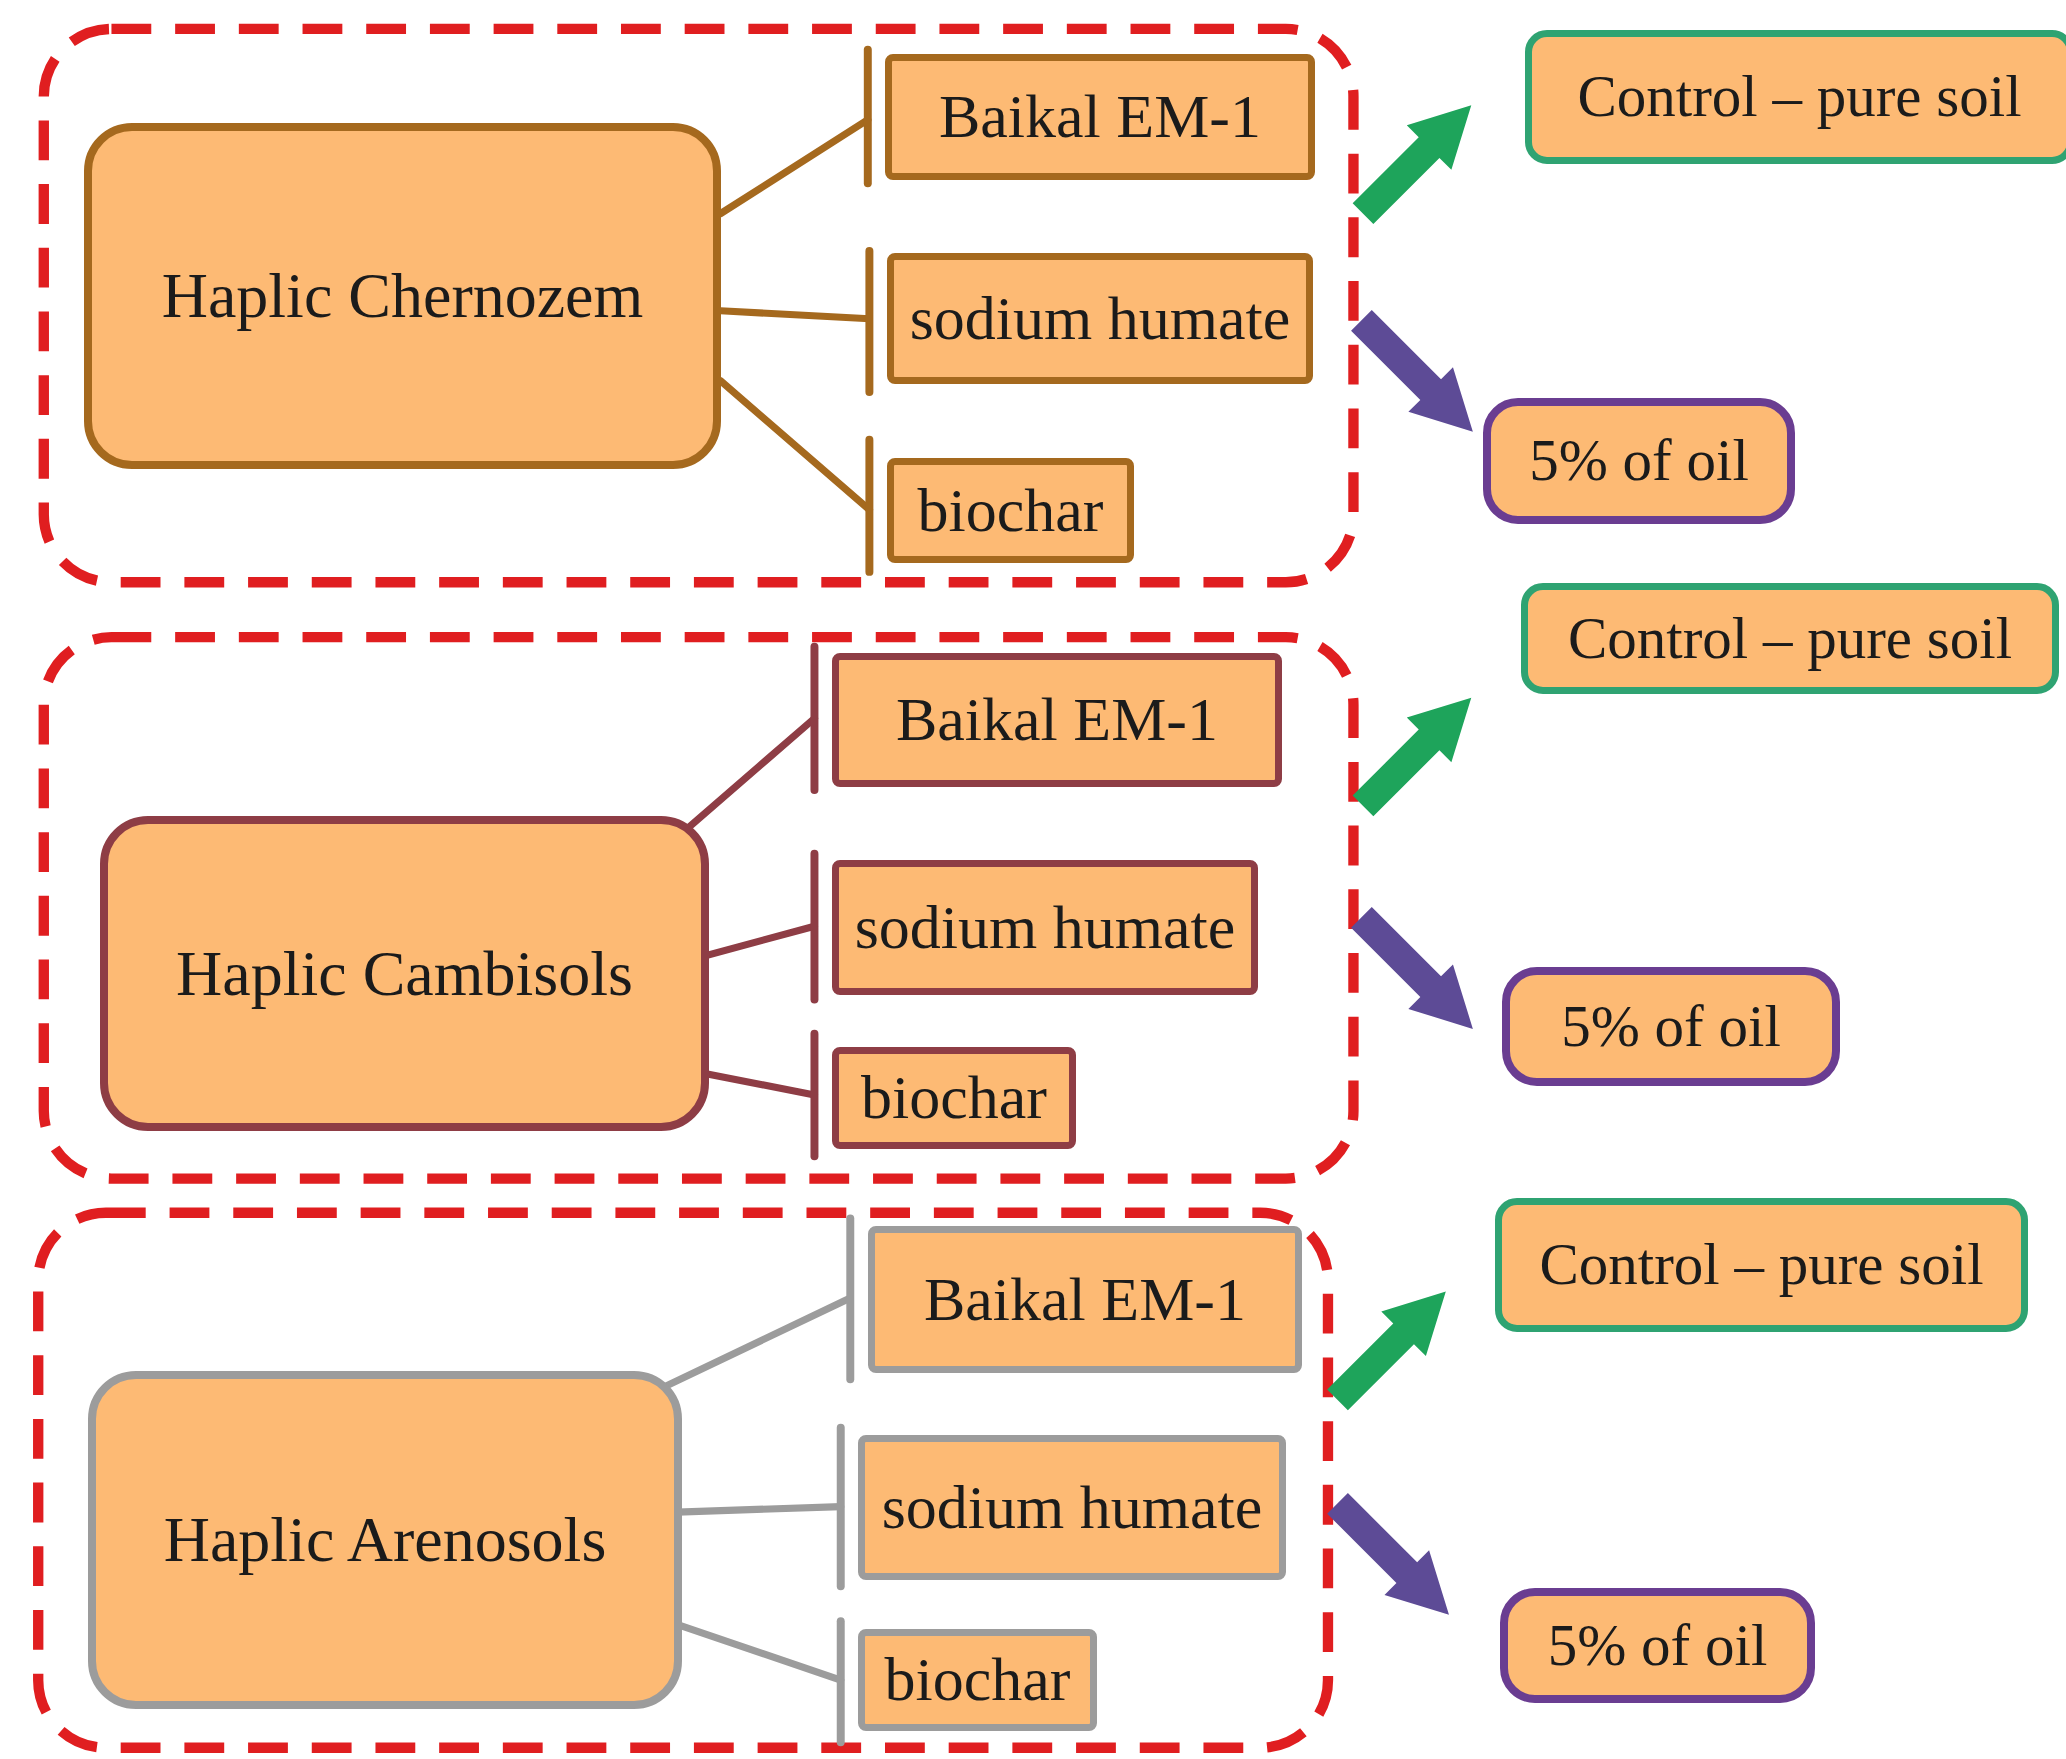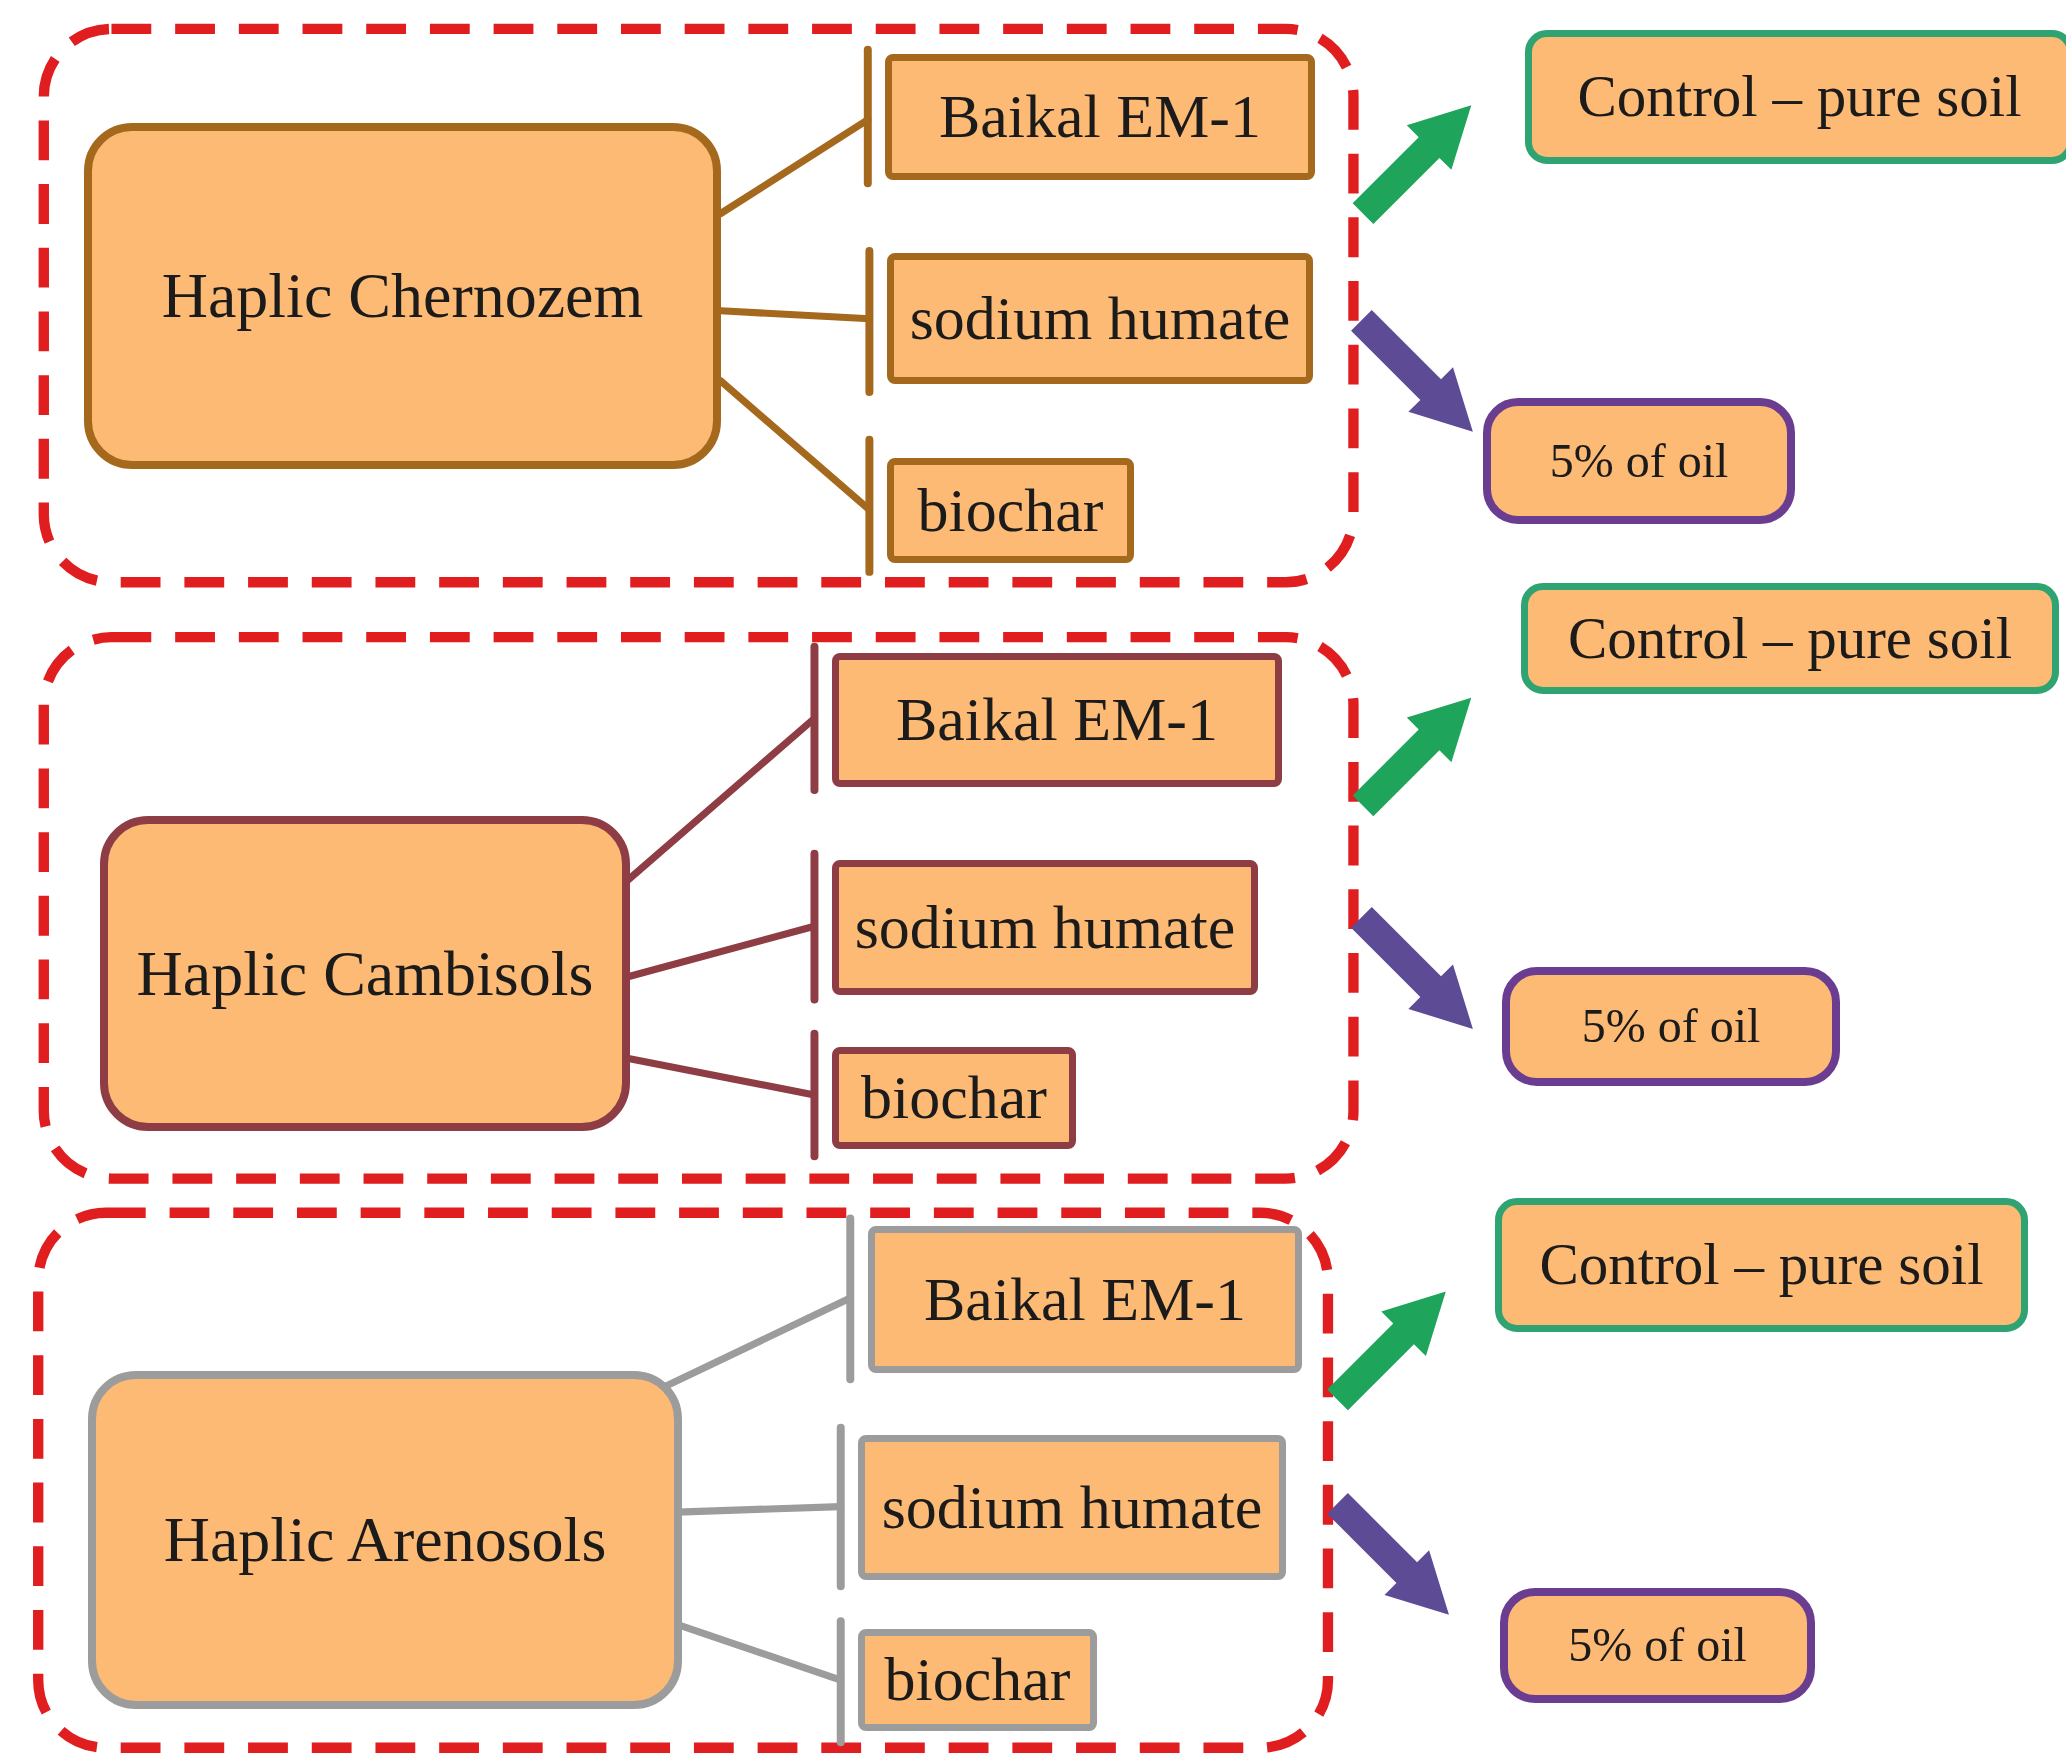--- a/index.html
+++ b/index.html
@@ -16,32 +16,32 @@
   html,body{margin:0;padding:0;background:#ffffff;}
   body{width:2066px;height:1760px;font-family:"Liberation Serif", serif;color:var(--ink);}
   .canvas{position:relative;width:2066px;height:1760px;overflow:hidden;background:#ffffff;}
   svg.layer{position:absolute;left:0;top:0;width:2066px;height:1760px;}
   .group{display:contents;}
   .box{position:absolute;display:flex;align-items:center;justify-content:center;
        background:#fdba74;box-sizing:border-box;text-align:center;line-height:1.05;}
   .soil{border:8px solid var(--accent);border-radius:48px;font-size:64px;}
   .amend{border:7.2px solid var(--accent);border-radius:8px;font-size:62px;}
   .control{border:7.2px solid var(--green-box);border-radius:22px;font-size:59px;margin-left:32px;}
-  .oil{border:8.8px solid var(--purple-box);border-radius:35px;font-size:48px;}
+  .oil{border:8.8px solid var(--purple-box);border-radius:35px;font-size:59px;}
 
   
   .s1{left:84px;top:123px;width:637px;height:346px;}
   .a11{left:885px;top:54px;width:430px;height:126px;}
   .a12{left:887px;top:253px;width:426px;height:131px;}
   .a13{left:887px;top:458px;width:247px;height:105px;}
   .c1{left:1493px;top:30px;width:549px;height:134px;}
   .o1{left:1483px;top:398px;width:312px;height:126px;}
 
   
-  .s2{left:100px;top:816px;width:530px;height:315px;}
+  .s2{left:100px;top:816px;width:609px;height:315px;}
   .a21{left:832px;top:653px;width:450px;height:134px;}
   .a22{left:832px;top:860px;width:426px;height:135px;}
   .a23{left:832px;top:1047px;width:244px;height:102px;}
   .c2{left:1489px;top:583px;width:538px;height:111px;}
   .o2{left:1502px;top:967px;width:338px;height:119px;}
 
   
   .s3{left:88px;top:1371px;width:594px;height:338px;}
   .a31{left:868px;top:1226px;width:434px;height:147px;}
   .a32{left:858px;top:1435px;width:428px;height:145px;}

